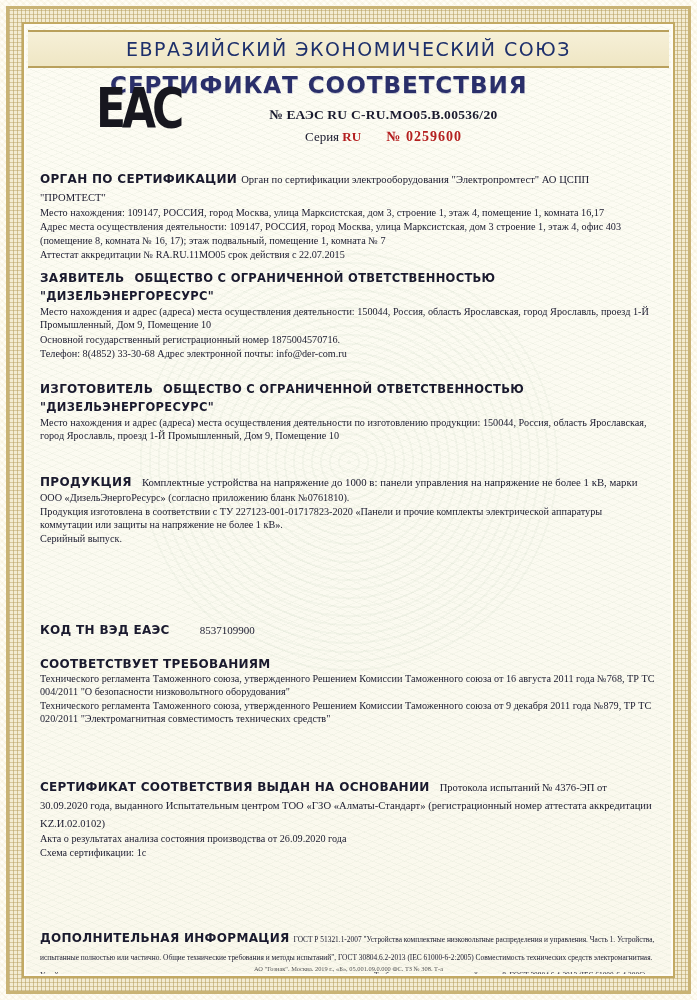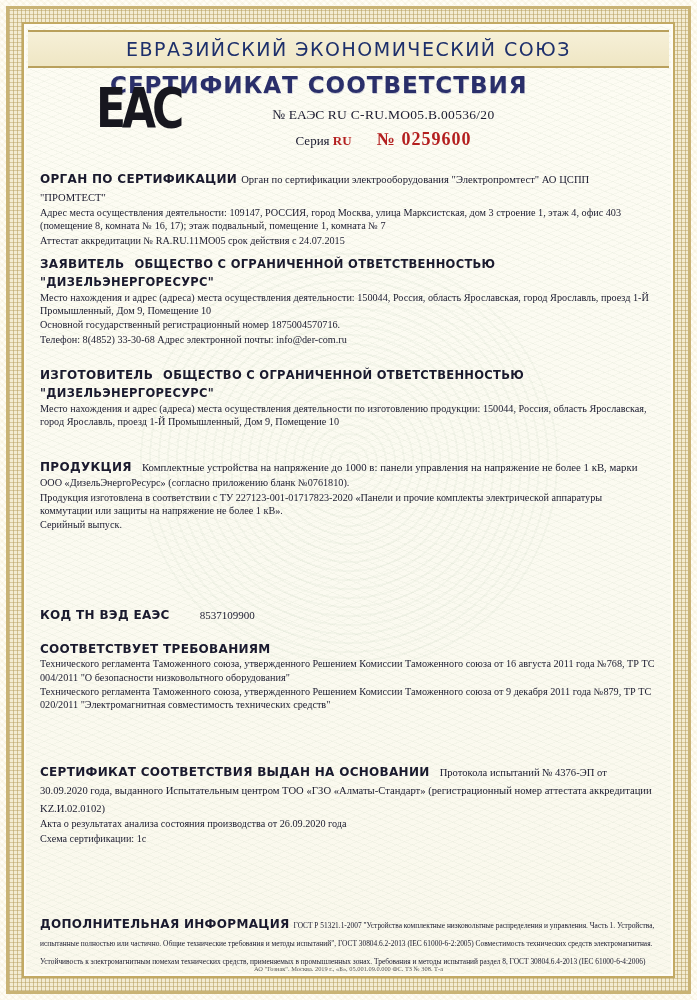--- a/index.html
+++ b/index.html
@@ -122,39 +122,40 @@
     color: #2a2f6a;
     padding-top: 6px;
     text-shadow: 0.5px 0.5px 0 rgba(120,120,160,0.35);
   }
   .cert-number-line {
     text-align: center;
     padding-left: 70px;
     margin-top: 9px;
     font-family: "Liberation Serif", serif;
     font-size: 13.5px;
+    font-weight: bold;
   }
   .cert-number-line .lbl { }
   .cert-number-line .num { letter-spacing: 0.3px; }
   .series-line {
     text-align: center;
     padding-left: 70px;
     margin-top: 6px;
     font-size: 13px;
   }
   .series-line .ser-letters {
     color: #b42020;
     font-weight: bold;
   }
   .series-line .reg-no {
     color: #b42020;
     font-weight: bold;
     letter-spacing: 1px;
     margin-left: 22px;
-    font-size: 18px;
+    font-size: 14px;
   }
 
   
   .section { margin-top: 7px; }
   .sec-head-lg {
     font-family: "DejaVu Sans", sans-serif;
     font-weight: bold;
     font-size: 12px;
     letter-spacing: 0.3px;
     display: inline;
@@ -218,22 +219,23 @@
         <div class="series-line">
           <span>Серия</span>
           <span class="ser-letters">RU</span>
           <span class="reg-no"><span>№</span> <span>0259600</span></span>
         </div>
       </div>
 
       <div class="section">
         <span class="sec-head-lg">ОРГАН ПО СЕРТИФИКАЦИИ</span>
         <span class="inline-txt">Орган по сертификации электрооборудования "Электропромтест" АО ЦСПП "ПРОМТЕСТ"</span>
+        <div class="body-txt">Место нахождения: 109147, РОССИЯ, город Москва, улица Марксистская, дом 3, строение 1, этаж 4, помещение 1, комната 16,17</div>
         <div class="body-txt">Адрес места осуществления деятельности: 109147, РОССИЯ, город Москва, улица Марксистская, дом 3 строение 1, этаж 4, офис 403 (помещение 8, комната № 16, 17); этаж подвальный, помещение 1, комната № 7</div>
-        <div class="body-txt">Аттестат аккредитации № RA.RU.11МО05 срок действия с 24.07.2015</div>
+        <div class="body-txt">Аттестат аккредитации № RA.RU.11МО05 срок действия с 22.07.2015</div>
       </div>
 
       <div class="section">
         <span class="sec-head-lg">ЗАЯВИТЕЛЬ</span>
         <span class="sec-head-lg" style="font-size:11.5px; margin-left:6px;">ОБЩЕСТВО С ОГРАНИЧЕННОЙ ОТВЕТСТВЕННОСТЬЮ "ДИЗЕЛЬЭНЕРГОРЕСУРС"</span>
         <div class="body-txt">Место нахождения и адрес (адреса) места осуществления деятельности: 150044, Россия, область Ярославская, город Ярославль, проезд 1-Й Промышленный, Дом 9, Помещение 10</div>
         <div class="body-txt">Основной государственный регистрационный номер 1875004570716.</div>
         <div class="body-txt">Телефон: 8(4852) 33-30-68 Адрес электронной почты: info@der-com.ru</div>
       </div>
 

